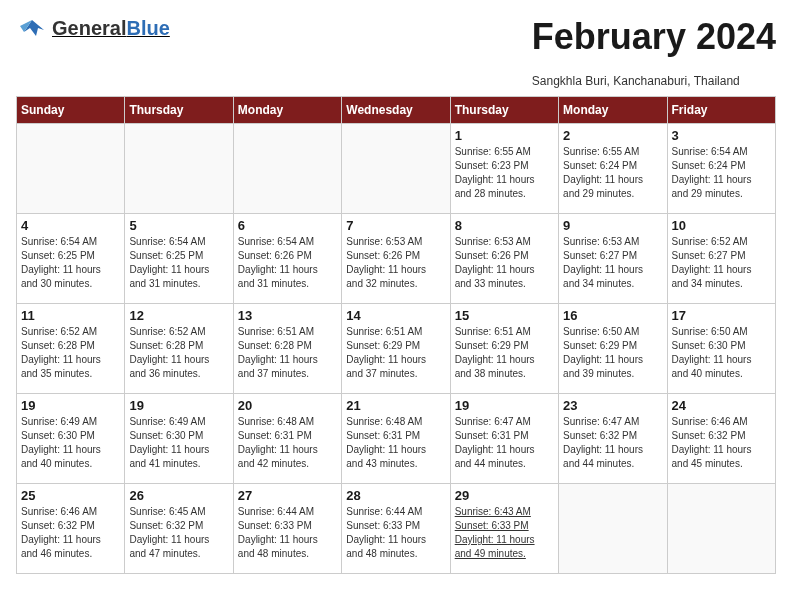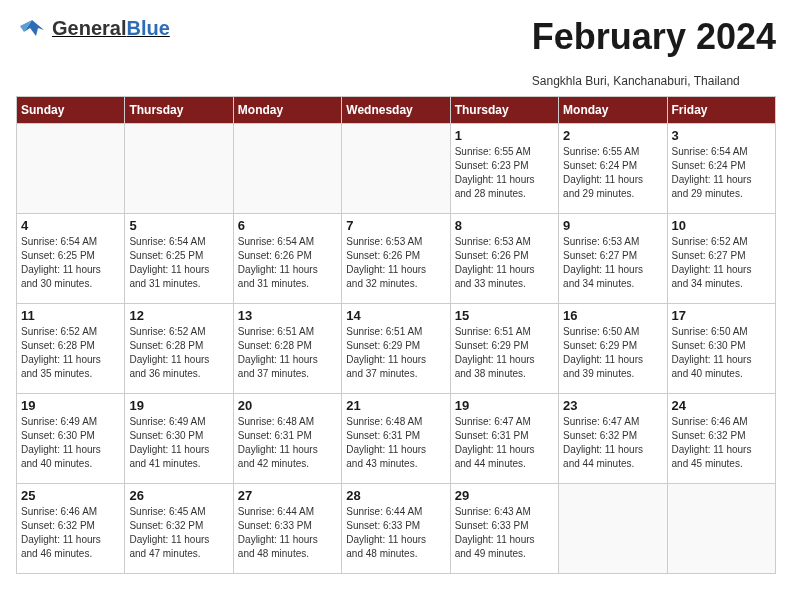--- a/index.html
+++ b/index.html
@@ -321,21 +321,21 @@
         </td>
         <td>
           <div class="day-number">28</div>
           <div class="day-info" style="white-space: pre-line;">Sunrise: 6:44 AM
 Sunset: 6:33 PM
 Daylight: 11 hours
 and 48 minutes.</div>
         </td>
         <td>
           <div class="day-number">29</div>
-          <div class="day-info" style="white-space: pre-line;">Sunrise: 6:43 AM
+          <div class="day-info" style="white-space: pre-line; text-decoration: underline;">Sunrise: 6:43 AM
 Sunset: 6:33 PM
 Daylight: 11 hours
 and 49 minutes.</div>
         </td>
         <td class="empty-cell"></td>
         <td class="empty-cell"></td>
       </tr>
     </tbody>
 </table>
 

